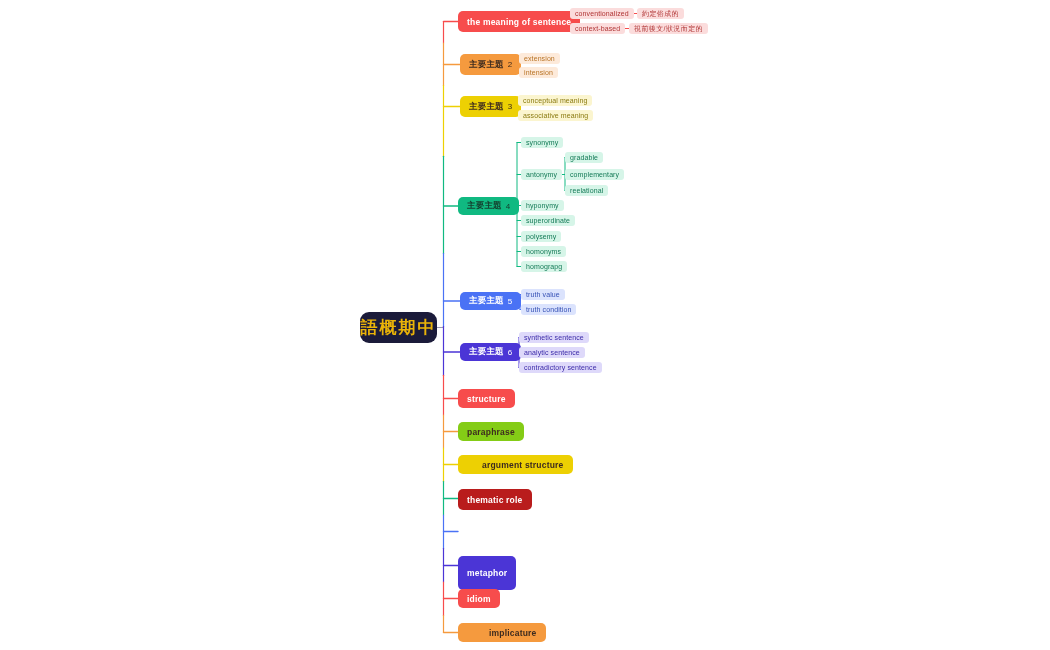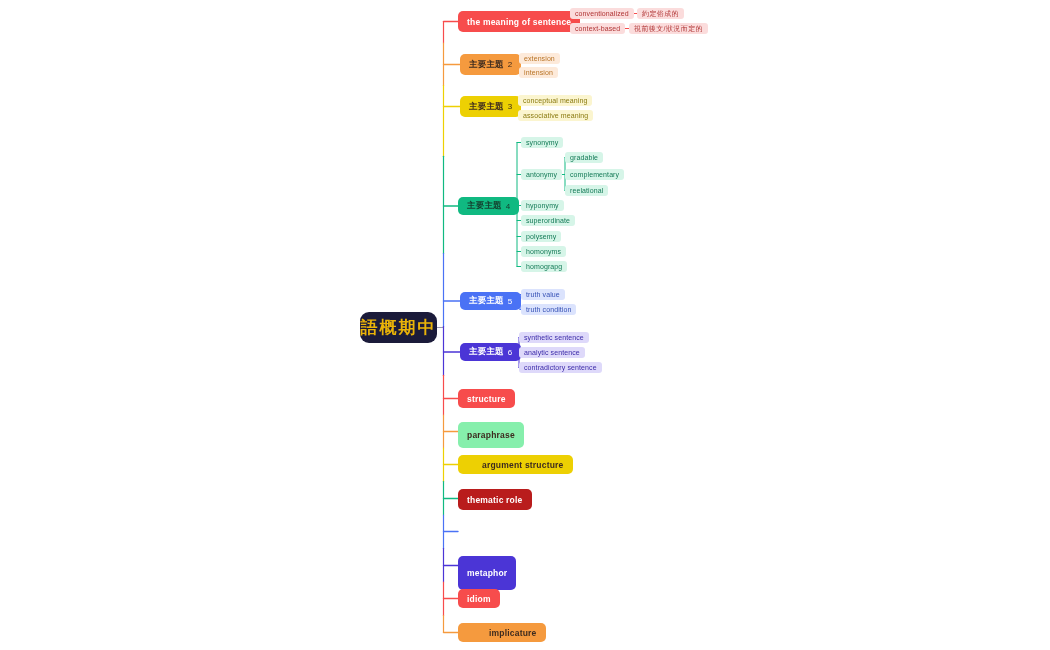--- a/index.html
+++ b/index.html
@@ -206,21 +206,21 @@
   <div class="node leaf" style="left:519px;top:347px;background:#ded9fa;color:#3b2aa8;">
     <span>analytic sentence</span>
   </div>
   <div class="node leaf" style="left:519px;top:362px;background:#ded9fa;color:#3b2aa8;">
     <span>contradictory sentence</span>
   </div>
 
   <div class="node main white" style="left:458px;top:389px;height:19px;background:#f74c4c;">
     <span>structure</span>
   </div>
-  <div class="node main" style="left:458px;top:422px;height:26px;background:#86efac;align-items:center;">
+  <div class="node main" style="left:458px;top:422px;height:19px;background:#84cc16;align-items:center;">
     <span>paraphrase</span>
   </div>
   <div class="node main" style="left:458px;top:455px;height:19px;background:#edd003;padding-left:24px;">
     <span>argument structure</span>
   </div>
   <div class="node main white" style="left:458px;top:489px;height:21px;background:#b91c1c;justify-content:center;">
     <span>thematic role</span>
   </div>
   <div class="node main white" style="left:458px;top:556px;height:34px;background:#4b35d6;">
     <span>metaphor</span>

